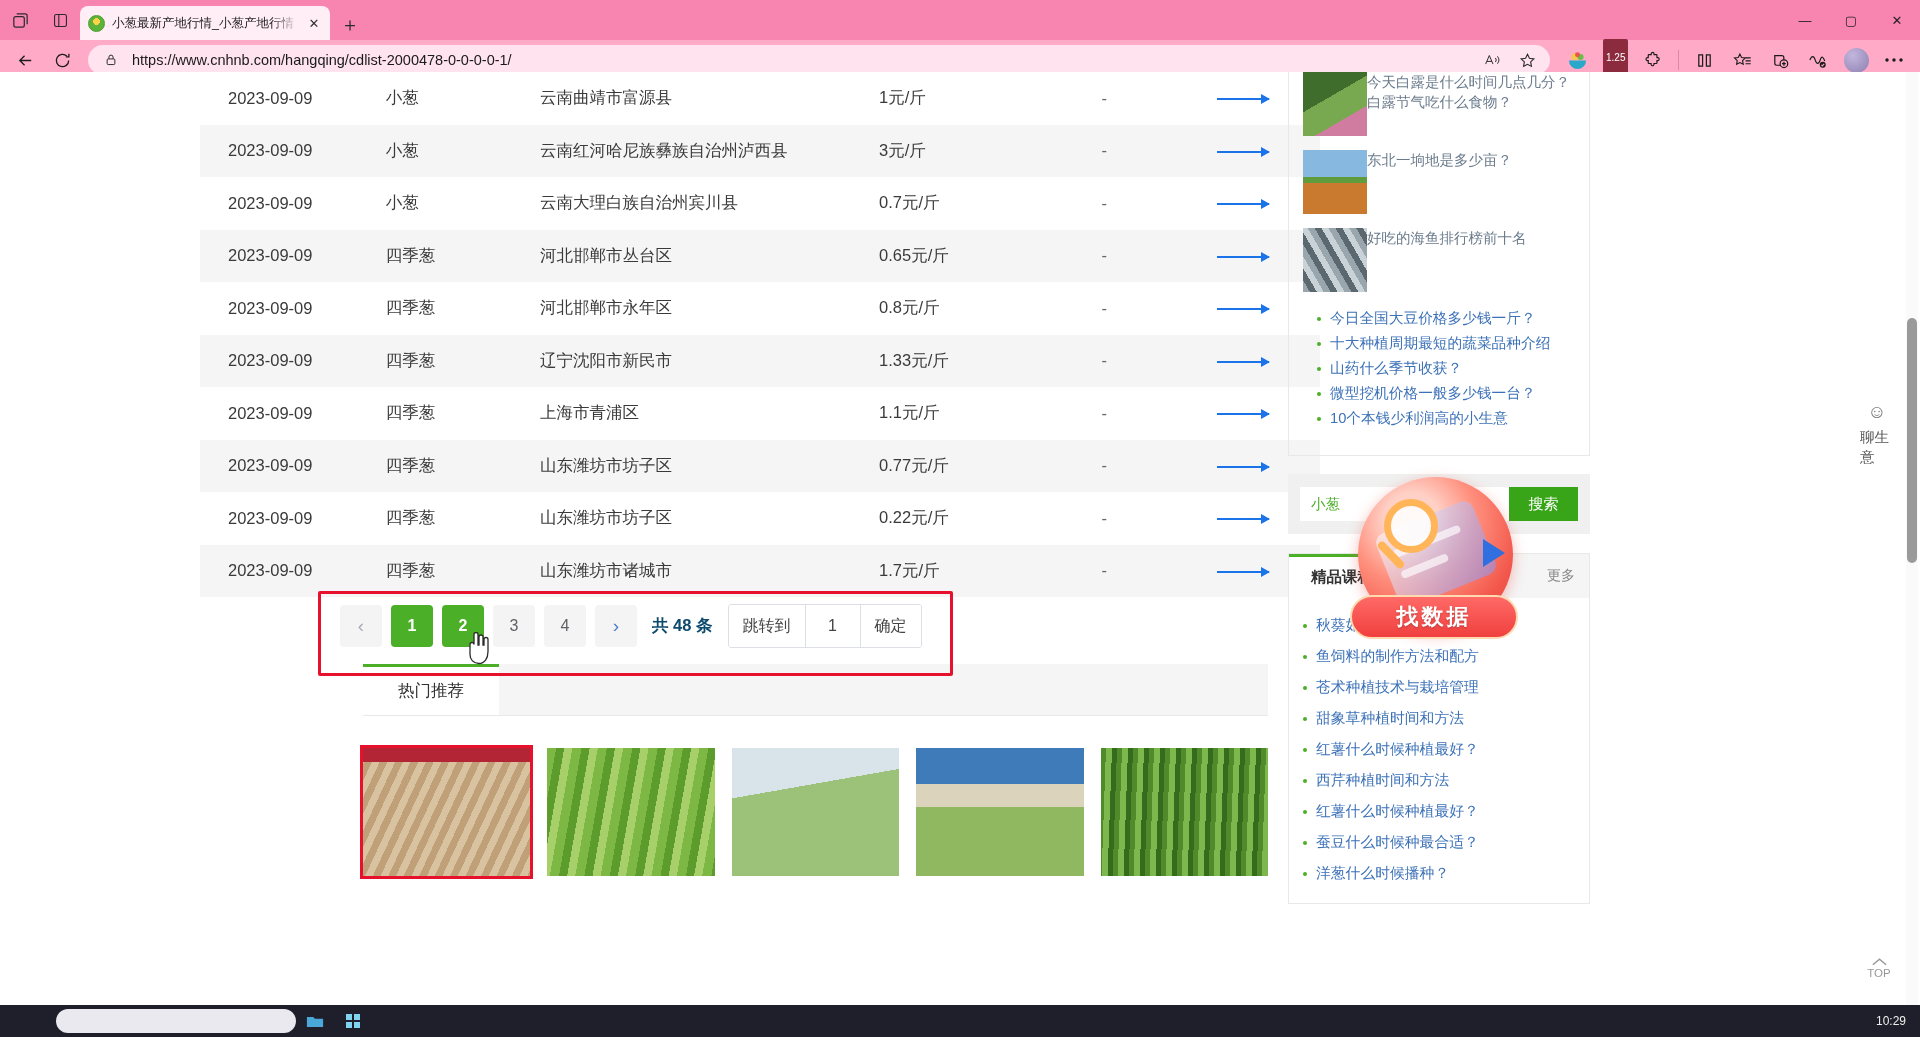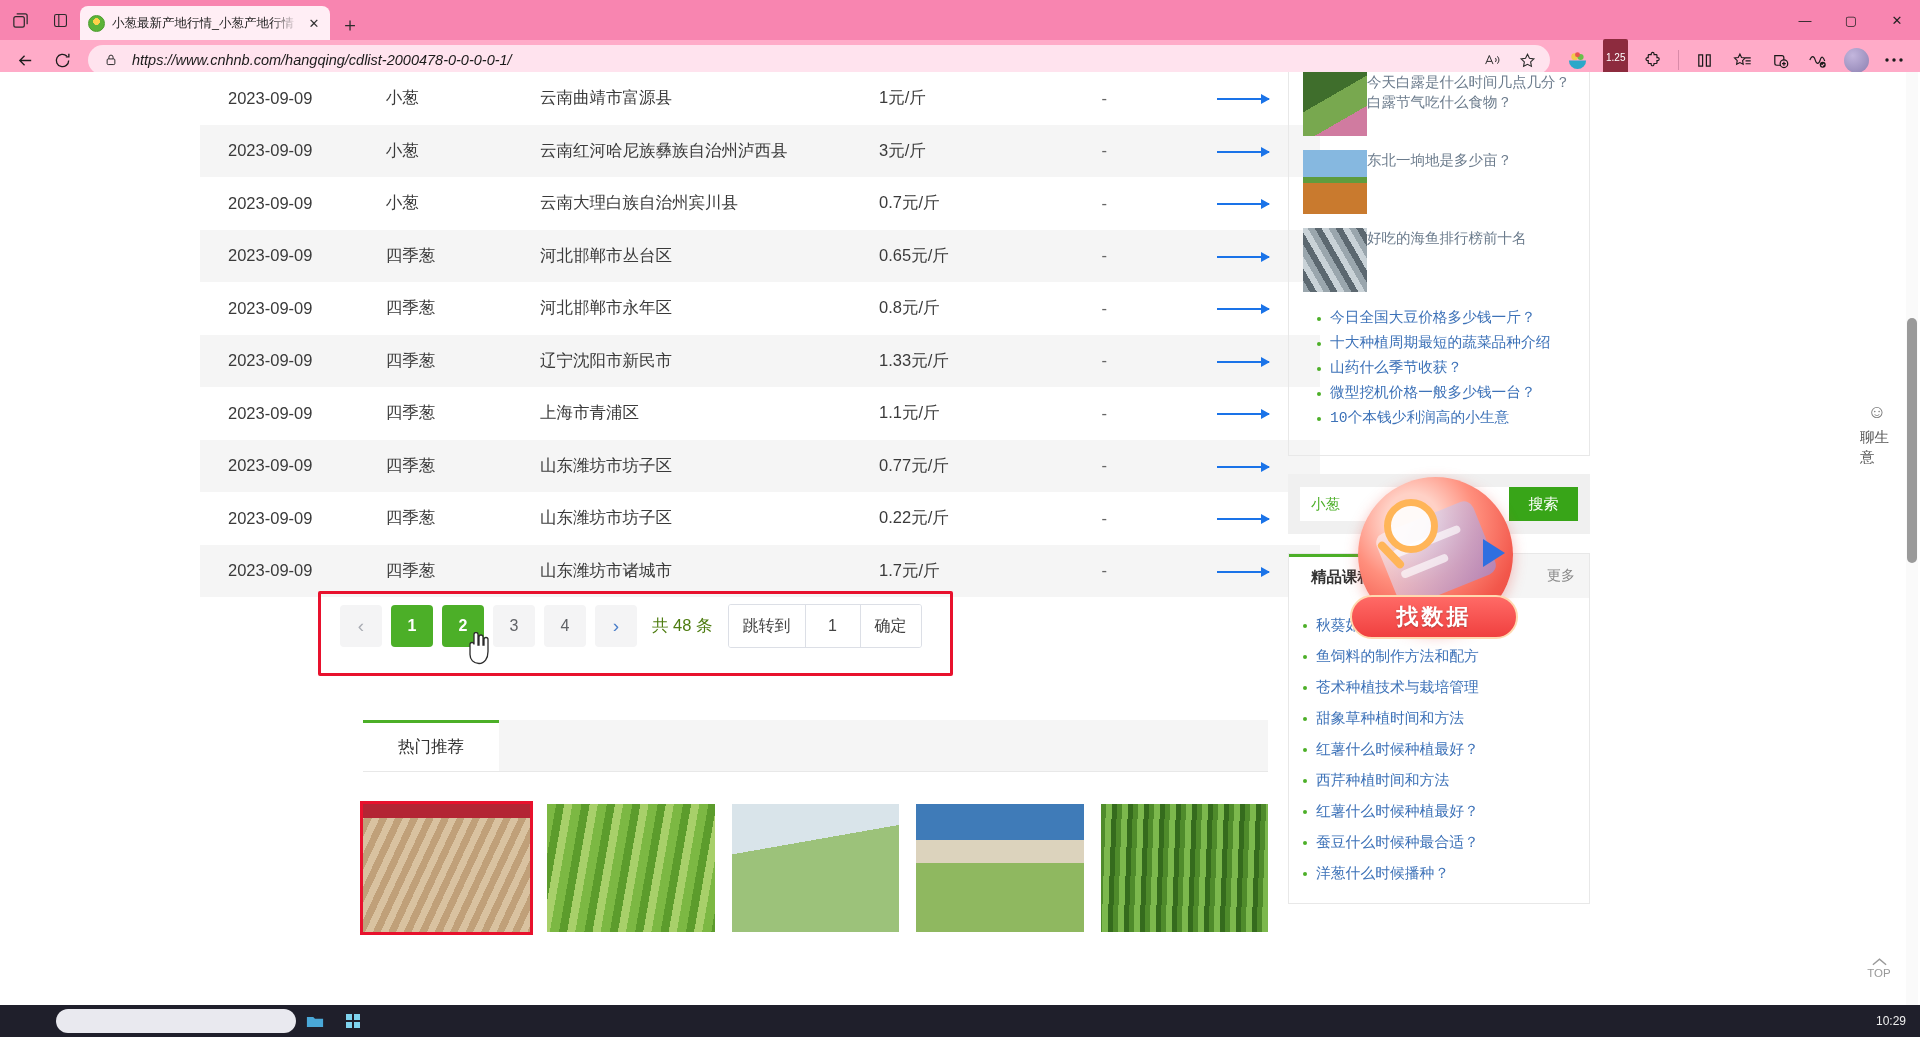--- a/index.html
+++ b/index.html
@@ -65,21 +65,21 @@
     color: #1c1c1c;
   }
   .omnibox {
     flex: 1 1 auto; height: 30px; background: #ffe3ee;
     border-radius: 15px; display: flex; align-items: center;
     padding: 0 10px; margin: 0 6px; gap: 8px;
     min-width: 0;
   }
   .omni-url {
     flex: 1 1 auto; font-size: 14.5px; color: #1a1a1a;
-    white-space: nowrap; overflow: hidden; font-style: italic;
+    white-space: nowrap; overflow: hidden;
   }
   .omni-btn { width: 26px; display: flex; align-items: center; justify-content: center; color: #2a2a2a; }
   .ext-icons { display: flex; align-items: center; gap: 2px; }
   .ext-ic {
     width: 36px; height: 32px; border-radius: 6px;
     display: flex; align-items: center; justify-content: center;
     position: relative; color: #1a1a1a;
   }
   .zoom-badge {
     position: absolute; bottom: 0px; left: 6px;
@@ -143,21 +143,21 @@
   }
   .pg-btn {
     min-width: 42px; height: 42px; border-radius: 4px;
     background: #f4f4f5; color: #606266;
     display: flex; align-items: center; justify-content: center;
     font-size: 16px; cursor: pointer; padding: 0 6px;
   }
   .pg-btn.active { background: #4caf28; color: #fff; font-weight: bold; }
   .pg-btn.arrow { color: #a9acb3; font-size: 19px; }
   .pg-btn.arrow.on { color: #4a7ec9; }
-  .pg-total { font-size: 16.5px; color: #4d7c0f; margin: 0 6px; white-space: nowrap; }
+  .pg-total { font-size: 16.5px; color: #0c4a6e; margin: 0 6px; white-space: nowrap; font-weight: bold; }
   .jump-group {
     display: flex; align-items: center; height: 44px;
     border: 1px solid #dcdfe6; border-radius: 3px; overflow: hidden;
   }
   .jump-lbl, .jump-ok {
     padding: 0 14px; height: 100%; display: flex; align-items: center;
     font-size: 16px; color: #444; cursor: pointer; background: #fff;
   }
   .jump-in {
     width: 56px; height: 100%; border: none;
@@ -165,21 +165,21 @@
     text-align: center; font-size: 16px; color: #444;
     font-family: "Liberation Sans", sans-serif; background: #fff;
   }
 
   .cursor-hand {
     position: absolute; left: 466px; top: 560px; width: 26px; height: 34px;
     pointer-events: none;
   }
 
   
-  .hot-section { position: absolute; left: 163px; top: 648px; width: 905px; }
+  .hot-section { position: absolute; left: 163px; top: 592px; width: 905px; }
   .hot-tabs {
     display: flex; height: 52px; background: #f5f5f5;
     border-bottom: 1px solid #e8e8e8;
   }
   .hot-tab-active {
     width: 136px; background: #fff; border-top: 3px solid #4caf28;
     display: flex; align-items: center; justify-content: center;
     font-size: 16.5px; color: #333;
   }
   .hot-grid {
@@ -212,21 +212,21 @@
   .news-item { display: flex; margin-bottom: 14px; align-items: flex-start; }
   .news-thumb { width: 64px; height: 64px; flex: 0 0 auto; }
   .nt1 { background: linear-gradient(150deg,#3f6e2c 0 40%, #78a84f 40% 70%, #d07ba0 70% 100%); }
   .nt2 { background: linear-gradient(180deg,#86b8e0 0 42%, #5e9c3e 42% 52%, #c97a2e 52% 100%); }
   .nt3 { background: repeating-linear-gradient(60deg,#9aa6ad 0 6px,#5c6870 6px 12px,#c9d2d7 12px 18px); }
   .news-title { font-size: 14.5px; color: #6b7b8c; line-height: 20px; }
 
   .link-list { list-style: none; padding: 0 14px 10px; }
   .link-list li {
     font-size: 14.7px; color: #3d72b8; line-height: 25px;
-    position: relative; padding-left: 13px; white-space: nowrap; cursor: pointer; font-family: Liberation Mono, monospace;
+    position: relative; padding-left: 13px; white-space: nowrap; cursor: pointer;
   }
   .link-list li:before {
     content: ''; position: absolute; left: 0; top: 11px;
     width: 4px; height: 4px; border-radius: 50%; background: #4caf28;
   }
 
   .search-box-wrap {
     margin-top: 18px; background: #f0f0f0; padding: 13px 12px;
     display: flex; width: 302px;
   }

